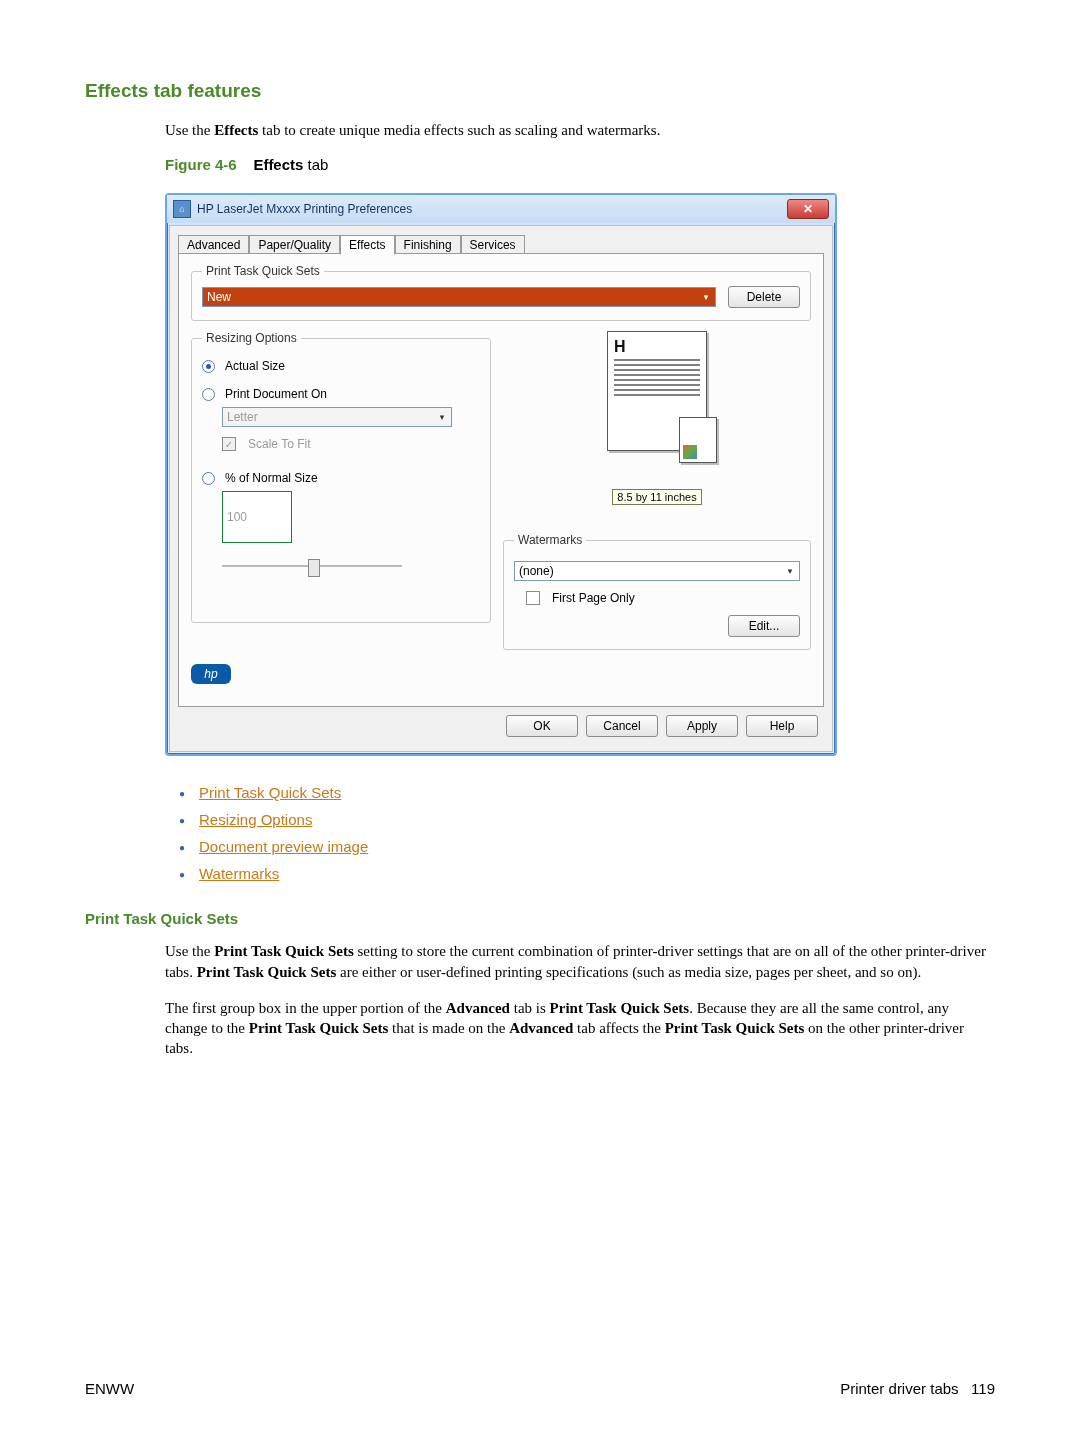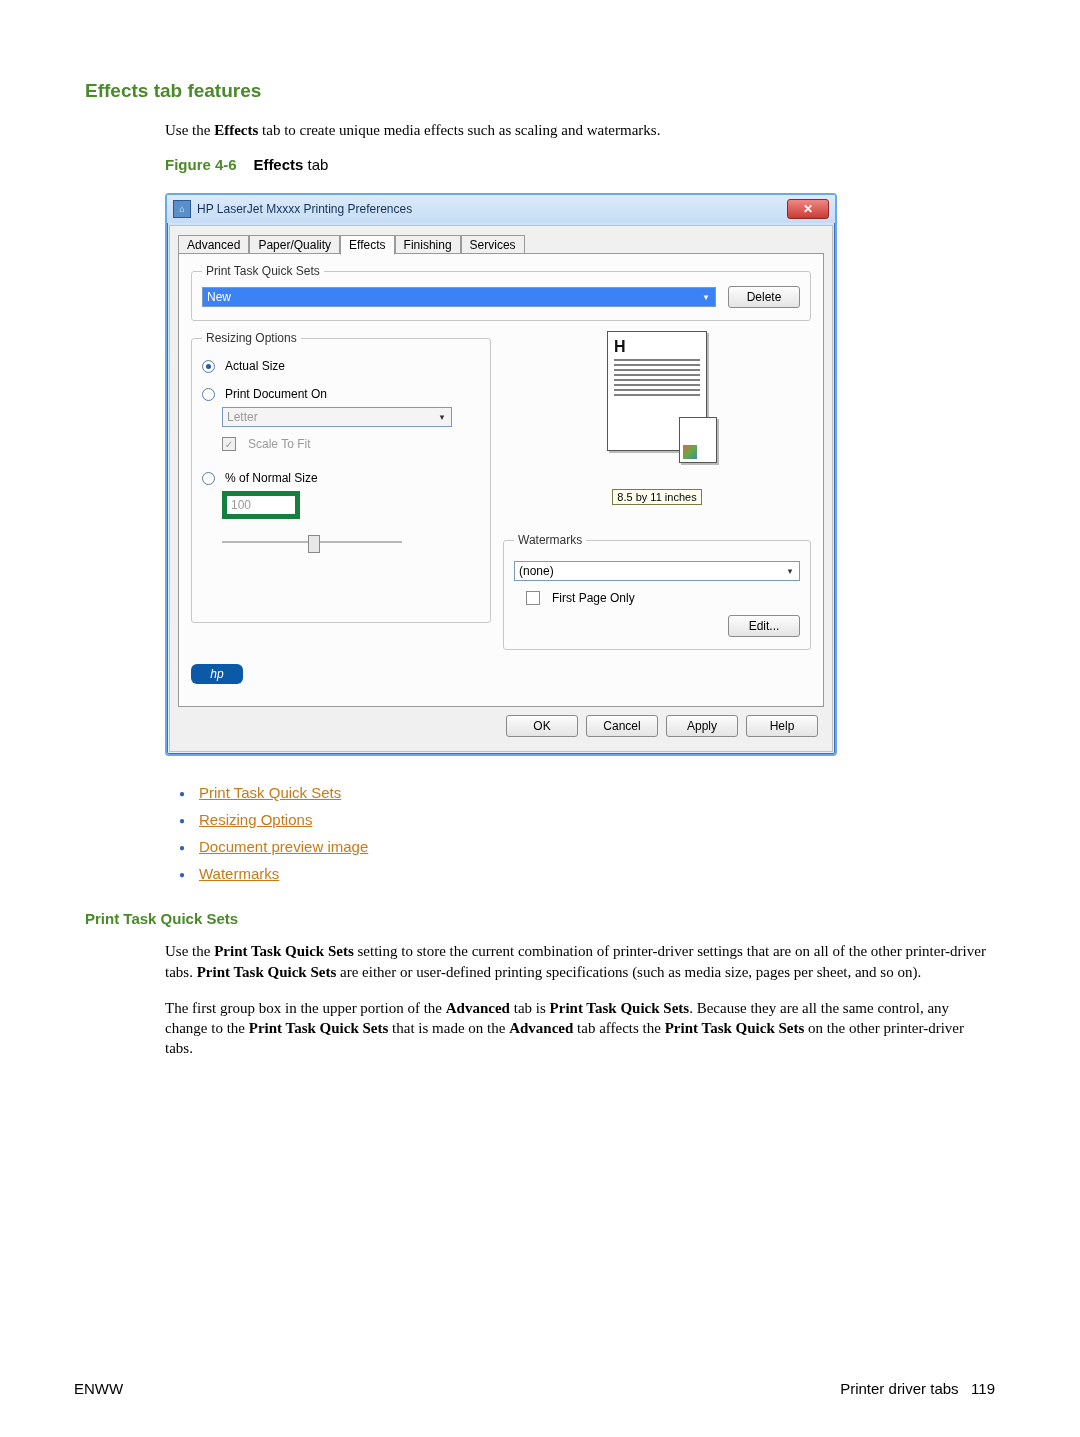--- a/index.html
+++ b/index.html
@@ -118,21 +118,21 @@
   .combo {
     height:20px;
     border:1px solid #7a9ac0;
     background:#fff;
     display:flex;align-items:center;
     padding:0 4px;
     position:relative;
     width:100%;
     box-sizing:border-box;
   }
-  .combo.sel { background:#3b82f6; color:#fff; }
+  .combo.sel { background:#c2410c; color:#fff; }
   .combo .arrow {
     position:absolute;right:2px;top:2px;
     width:14px;height:14px;
     display:flex;align-items:center;justify-content:center;
     font-size:9px;color:#333;
   }
   .btn {
     height:22px;
     min-width:72px;
     border:1px solid #8a8a8a;
@@ -147,21 +147,21 @@
   .radio { display:flex; align-items:center; gap:10px; margin:6px 0; }
   .radio .dot {
     width:11px;height:11px;border:1px solid #5a78a8;border-radius:50%;
     display:inline-flex;align-items:center;justify-content:center;
     background:#fff;
   }
   .radio.checked .dot::after{content:"";width:5px;height:5px;background:#2a5aa8;border-radius:50%;}
   .resize-sub { margin-left:20px; }
   .disabled { color:#9a9a9a; }
   .textbox {
-    height:18px;border:5px solid #15803d;background:#fff;padding:0 4px;
+    height:18px;border:1px solid #15803d;background:#fff;padding:16px 4px;
     display:flex;align-items:center;width:60px;text-align:right;
   }
   .slider {
     margin-top:14px;height:18px;position:relative;width:180px;
   }
   .slider .track{position:absolute;left:0;right:0;top:8px;height:2px;background:#b8b8b8;}
   .slider .thumb{position:absolute;top:2px;left:86px;width:10px;height:16px;background:#e8e8e8;border:1px solid #888;}
   .chk { display:flex;align-items:center;gap:12px; }
   .chk .box{width:12px;height:12px;border:1px solid #8a8a8a;background:#fff;display:inline-flex;align-items:center;justify-content:center;font-size:10px;}
   .chk.disabled .box{background:#f0f0f0;color:#9a9a9a;}
@@ -186,21 +186,21 @@
   }
   .preview .page-small .sq{position:absolute;left:3px;bottom:3px;width:14px;height:14px;background:linear-gradient(135deg,#d64,#6a4 50%,#48a);}
   .preview-label{
     border:1px solid #7a7a4a;background:#fffff0;padding:1px 4px;font-size:11px;
     text-align:center;display:inline-block;margin-top:2px;
   }
   .watermarks-inner { padding-top:6px; }
   .watermarks-inner .combo { width:100%; }
   .watermarks-inner .btn-row{display:flex;justify-content:flex-end;margin-top:10px;}
   .hp-logo{
-    width:52px;height:20px;border-radius:6px;background:#0a5aa8;color:#fff;
+    width:40px;height:20px;border-radius:6px;background:#0a5aa8;color:#fff;
     display:flex;align-items:center;justify-content:center;font-style:italic;font-size:12px;
     margin-top:4px;
   }
   .dlg-buttons{
     display:flex;gap:8px;justify-content:flex-end;
     padding:8px 6px 6px 6px;
     background:#f0f0f0;
   }
 
   
@@ -211,21 +211,21 @@
   }
   .bullets a { color:#c77a18; text-decoration:underline; }
 
   .h3 {
     color:#4a8a2a; font-weight:bold; font-size:15px;
     margin:28px 0 14px 0;
   }
 
   .footer {
     position:absolute;
-    left:74px; right:85px; bottom:40px;
+    left:85px; right:85px; bottom:40px;
     display:flex; justify-content:space-between;
     font-size:15px;
   }
 </style>
 </head>
 <body>
 
 <div class="page">
   <div class="h2">Effects tab features</div>
 

